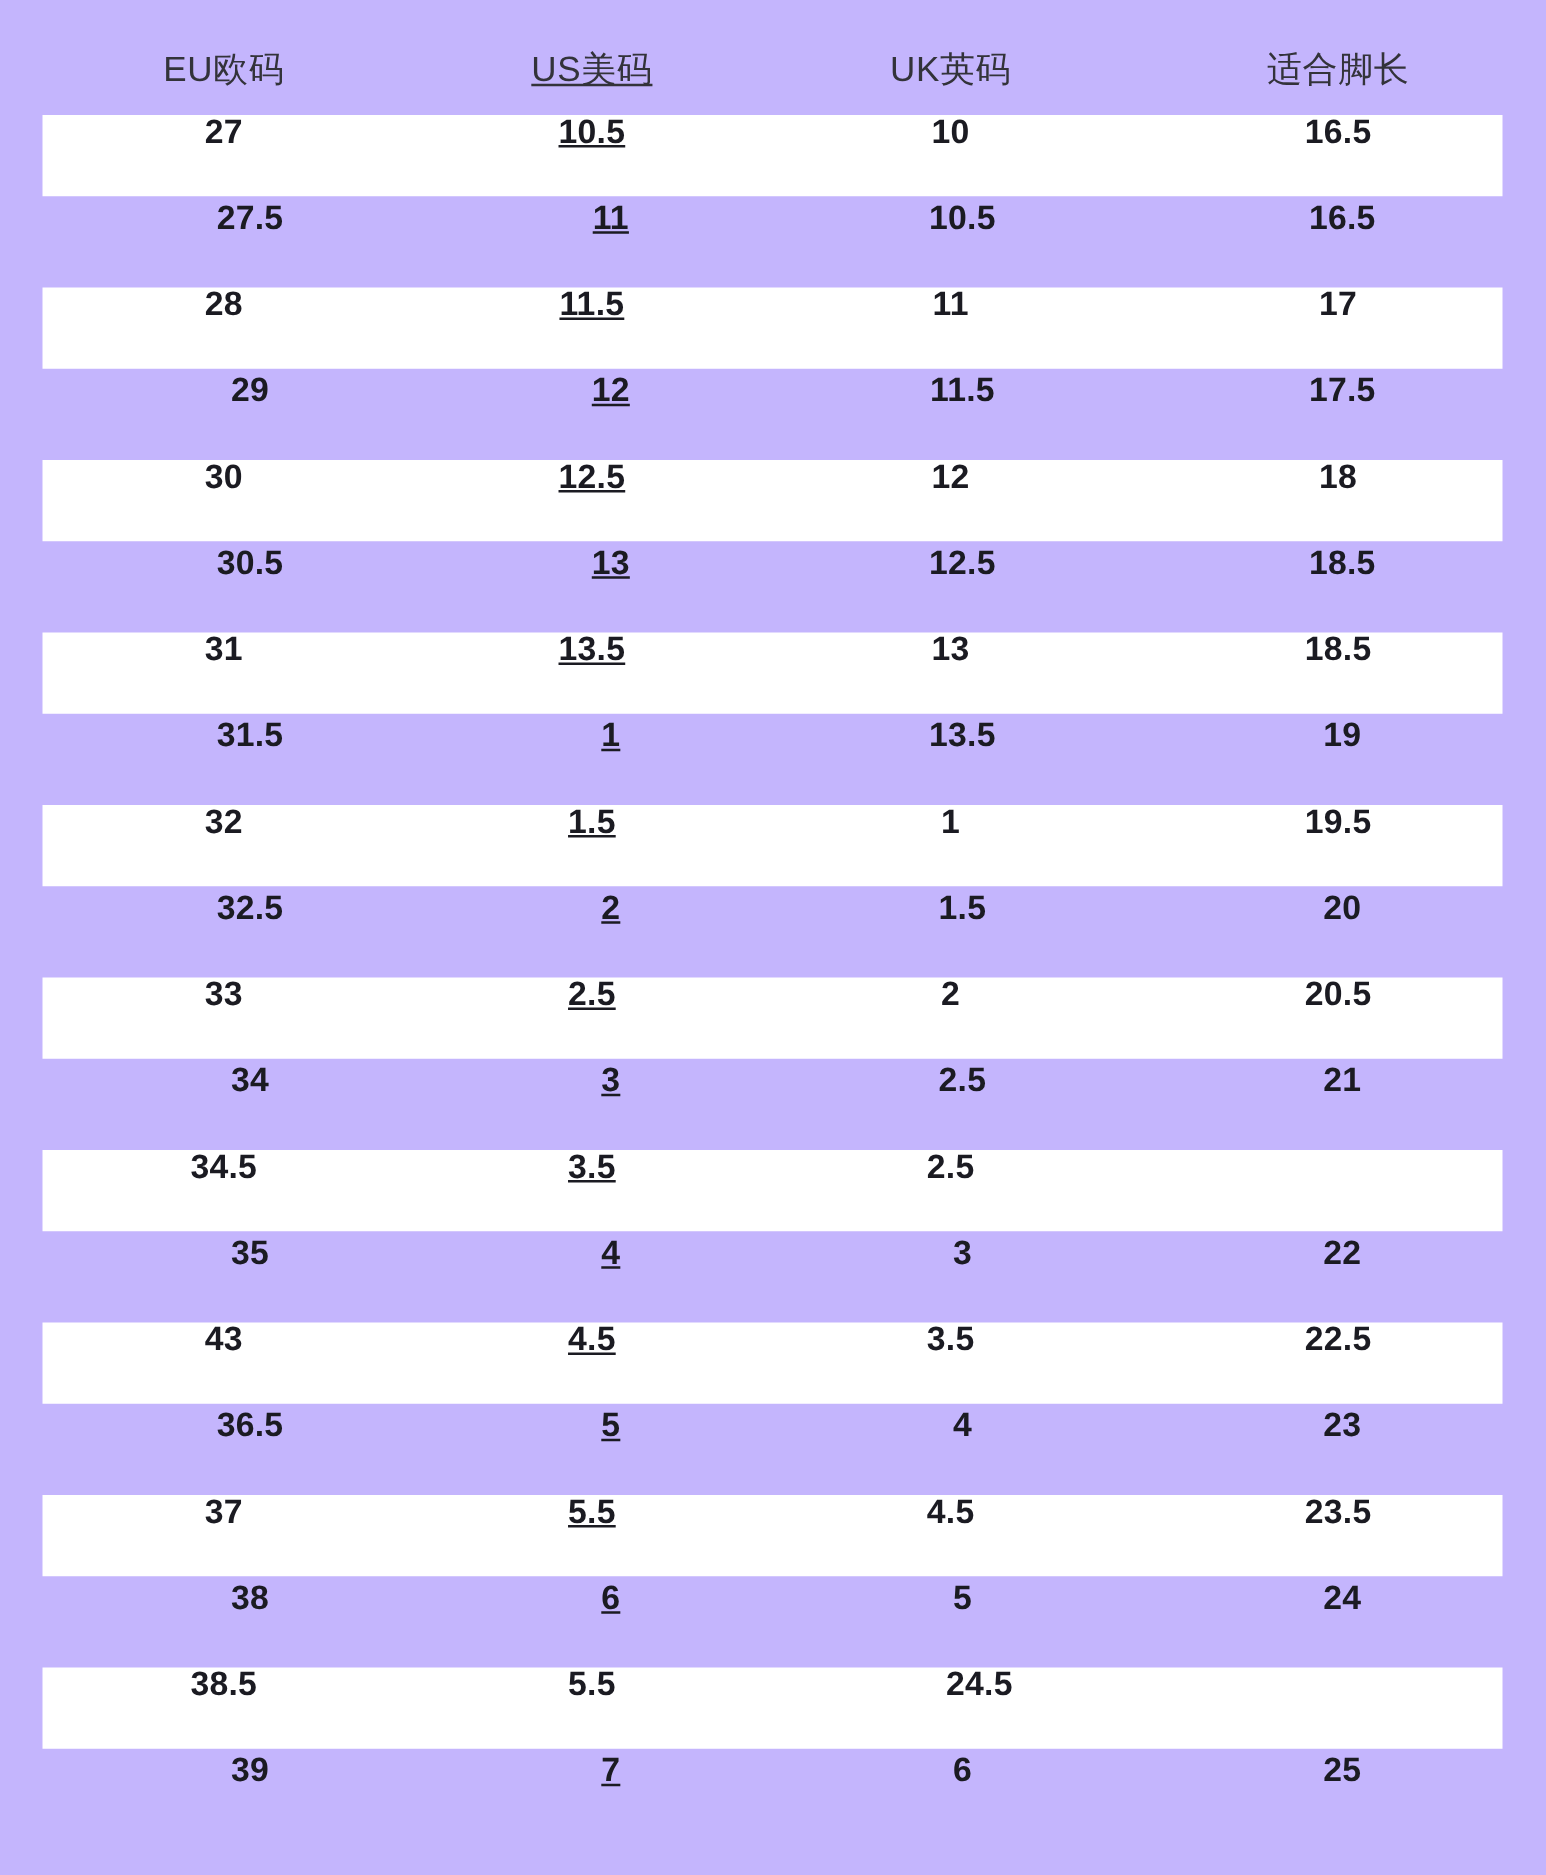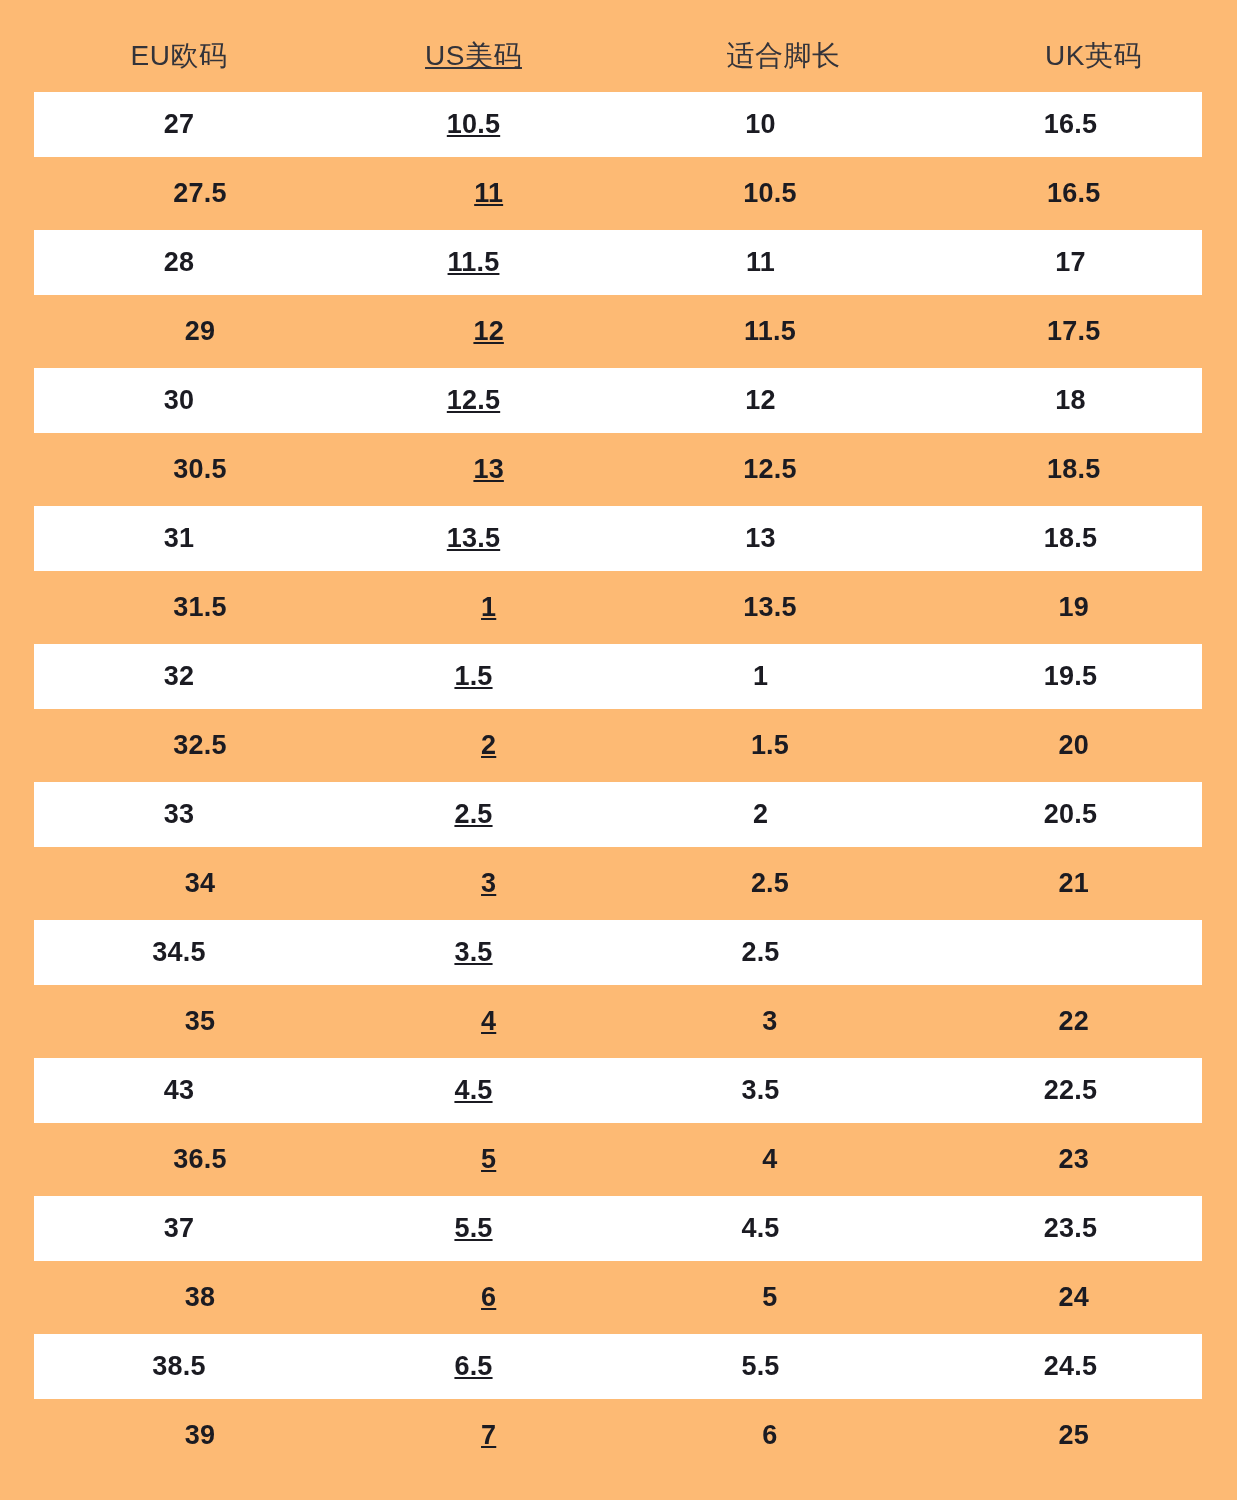--- a/index.html
+++ b/index.html
@@ -11,21 +11,21 @@
     width: 1237px;
     height: 1500px;
     background: #f4f3f7;
     font-family: "Liberation Sans", "DejaVu Sans", sans-serif;
     overflow: hidden;
   }
 
   .size-chart {
     width: 1237px;
     height: 1500px;
-    background: #fdba74;
+    background: #c4b5fd;
     position: relative;
     box-sizing: border-box;
     padding-top: 22px;
   }
 
   
   .chart-header {
     display: flex;
     align-items: center;
     height: 68px;
@@ -40,21 +40,21 @@
     letter-spacing: 0.5px;
     white-space: nowrap;
   }
 
   
   .chart-body {
     width: 100%;
   }
   .chart-row {
     display: flex;
-    align-items: center;
+    align-items: flex-start;
     height: 69px;
     width: 100%;
     box-sizing: border-box;
     position: relative;
   }
   .chart-row.row-gray {
     background: transparent;
     padding-left: 24px;
   }
   .chart-row.row-white::before {
@@ -85,22 +85,22 @@
   .cell.col-3 { width: 333px; }
 </style>
 </head>
 <body>
 
 <div class="size-chart">
 
   <div class="chart-header">
     <div class="cell col-0">EU欧码</div>
     <div class="cell col-1">US美码</div>
+    <div class="cell col-2">UK英码</div>
     <div class="cell col-3">适合脚长</div>
-    <div class="cell col-2">UK英码</div>
   </div>
 
   <div class="chart-body" id="chart-body">
       <div class="chart-row row-white">
         <div class="cell col-0">27</div>
         <div class="cell col-1">10.5</div>
         <div class="cell col-2">10</div>
         <div class="cell col-3">16.5</div>
       </div>
       <div class="chart-row row-gray">
@@ -199,21 +199,20 @@
         <div class="cell col-3">23.5</div>
       </div>
       <div class="chart-row row-gray">
         <div class="cell col-0">38</div>
         <div class="cell col-1">6</div>
         <div class="cell col-2">5</div>
         <div class="cell col-3">24</div>
       </div>
       <div class="chart-row row-white">
         <div class="cell col-0">38.5</div>
-        <div class="cell col-1">6.5</div>
         <div class="cell col-2">5.5</div>
         <div class="cell col-3">24.5</div>
       </div>
       <div class="chart-row row-gray">
         <div class="cell col-0">39</div>
         <div class="cell col-1">7</div>
         <div class="cell col-2">6</div>
         <div class="cell col-3">25</div>
       </div>
     </div>

